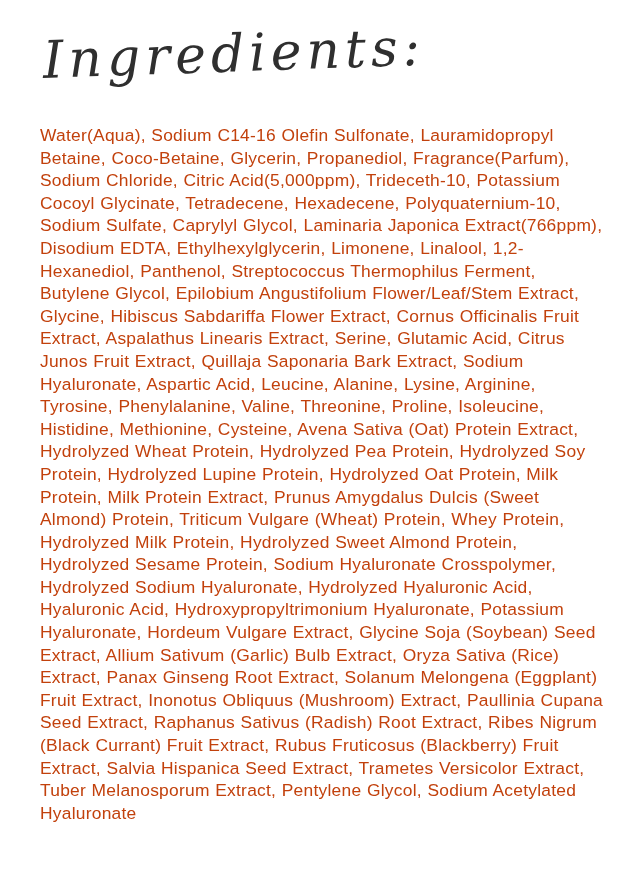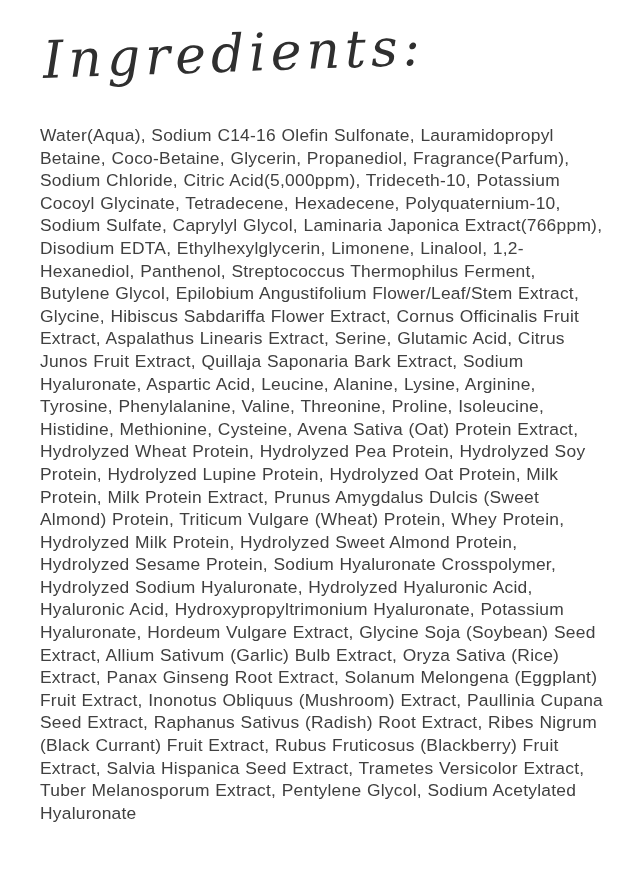--- a/index.html
+++ b/index.html
@@ -34,21 +34,21 @@
     position: absolute;
     top: 124px;
     left: 40px;
     width: 564px;
     margin: 0;
     font-family: "Liberation Sans", sans-serif;
     font-size: 17.4px;
     line-height: 22.6px;
     letter-spacing: 0.25px;
     word-spacing: 0.5px;
-    color: #404040;
+    color: #c2410c;
     text-align: left;
   }
 </style>
 </head>
 <body>
 
 <div class="page">
   <h1 class="script-heading">Ingredients:</h1>
   <p class="ingredients-text">Water(Aqua), Sodium C14-16 Olefin Sulfonate, Lauramidopropyl Betaine, Coco-Betaine, Glycerin, Propanediol, Fragrance(Parfum), Sodium Chloride, Citric Acid(5,000ppm), Trideceth-10, Potassium Cocoyl Glycinate, Tetradecene, Hexadecene, Polyquaternium-10, Sodium Sulfate, Caprylyl Glycol, Laminaria Japonica Extract(766ppm), Disodium EDTA, Ethylhexylglycerin, Limonene, Linalool, 1,2-Hexanediol, Panthenol, Streptococcus Thermophilus Ferment, Butylene Glycol, Epilobium Angustifolium Flower/Leaf/Stem Extract, Glycine, Hibiscus Sabdariffa Flower Extract, Cornus Officinalis Fruit Extract, Aspalathus Linearis Extract, Serine, Glutamic Acid, Citrus Junos Fruit Extract, Quillaja Saponaria Bark Extract, Sodium Hyaluronate, Aspartic Acid, Leucine, Alanine, Lysine, Arginine, Tyrosine, Phenylalanine, Valine, Threonine, Proline, Isoleucine, Histidine, Methionine, Cysteine, Avena Sativa (Oat) Protein Extract, Hydrolyzed Wheat Protein, Hydrolyzed Pea Protein, Hydrolyzed Soy Protein, Hydrolyzed Lupine Protein, Hydrolyzed Oat Protein, Milk Protein, Milk Protein Extract, Prunus Amygdalus Dulcis (Sweet Almond) Protein, Triticum Vulgare (Wheat) Protein, Whey Protein, Hydrolyzed Milk Protein, Hydrolyzed Sweet Almond Protein, Hydrolyzed Sesame Protein, Sodium Hyaluronate Crosspolymer, Hydrolyzed Sodium Hyaluronate, Hydrolyzed Hyaluronic Acid, Hyaluronic Acid, Hydroxypropyltrimonium Hyaluronate, Potassium Hyaluronate, Hordeum Vulgare Extract, Glycine Soja (Soybean) Seed Extract, Allium Sativum (Garlic) Bulb Extract, Oryza Sativa (Rice) Extract, Panax Ginseng Root Extract, Solanum Melongena (Eggplant) Fruit Extract, Inonotus Obliquus (Mushroom) Extract, Paullinia Cupana Seed Extract, Raphanus Sativus (Radish) Root Extract, Ribes Nigrum (Black Currant) Fruit Extract, Rubus Fruticosus (Blackberry) Fruit Extract, Salvia Hispanica Seed Extract, Trametes Versicolor Extract, Tuber Melanosporum Extract, Pentylene Glycol, Sodium Acetylated Hyaluronate</p>
 </div>

